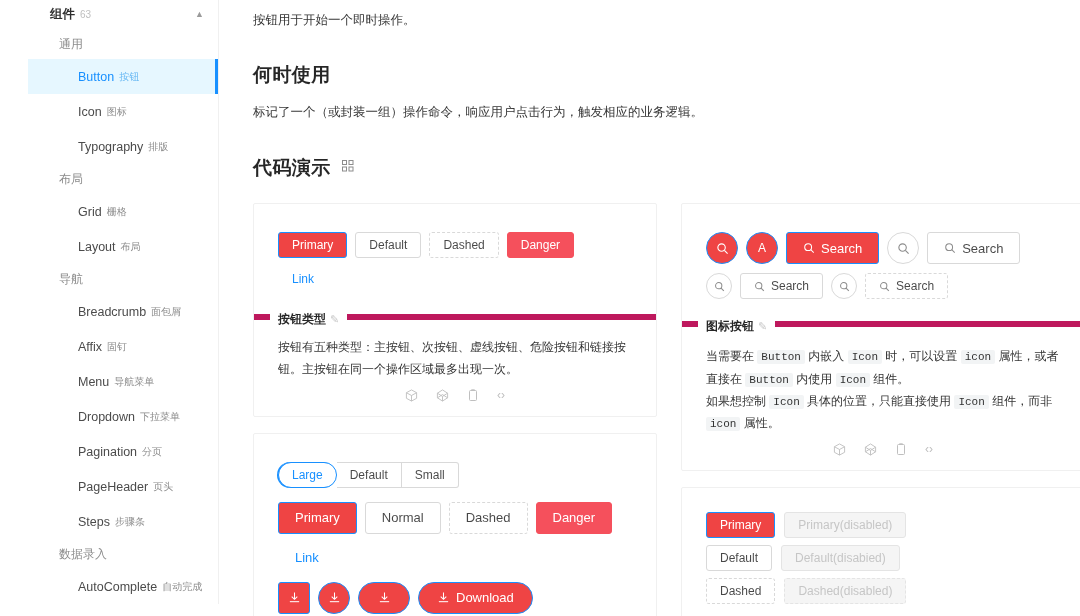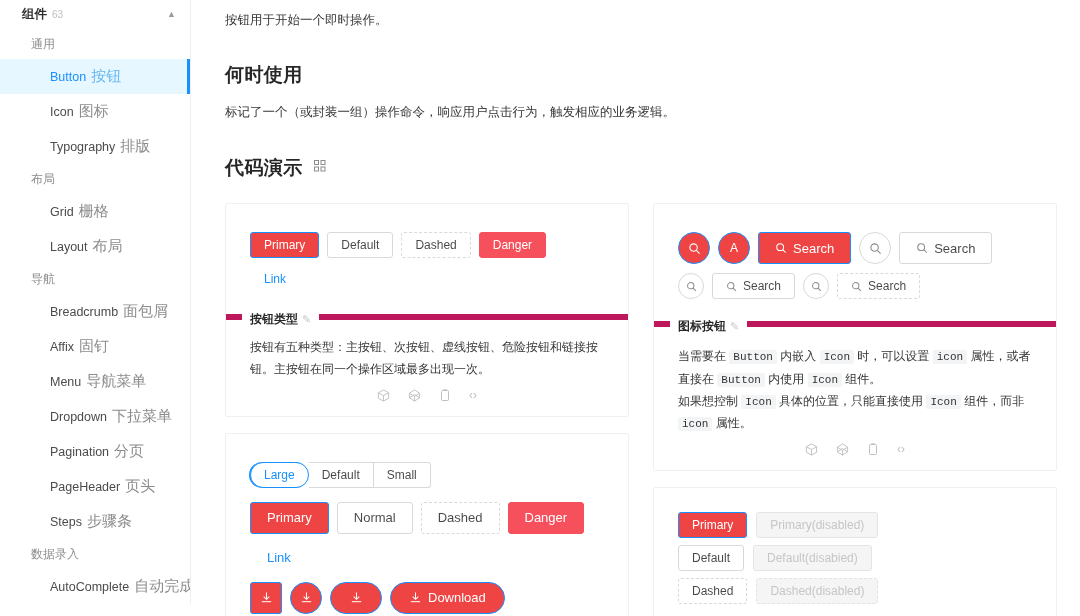--- a/index.html
+++ b/index.html
@@ -15,20 +15,21 @@
   .page { position: relative; width: 1080px; height: 616px; display: flex; }
 
   
   .sidebar {
     width: 191px; height: 604px;
     background: #fff;
     border-right: 1px solid #f0f0f0;
     overflow: hidden;
     position: relative;
     flex: 0 0 191px;
+    margin-left: 28px;
   }
   .sb-header {
     height: 29px;
     display: flex; align-items: center;
     padding: 0 14px 0 22px;
     font-size: 12.5px; font-weight: bold;
     color: rgba(0,0,0,0.82);
   }
   .sb-header .count {
     font-size: 10px; font-weight: normal;
@@ -48,21 +49,21 @@
   .sb-item {
     height: 35px;
     display: flex; align-items: center;
     padding-left: 50px;
     font-size: 12.5px;
     color: #4b4b4b;
     position: relative;
     cursor: pointer;
     white-space: nowrap;
   }
-  .sb-item .cn { color: #8c8c8c; font-size: 15px; margin-left: 5px; }
+  .sb-item .cn { color: #8c8c8c; font-size: 10px; margin-left: 5px; }
   .sb-item.active {
     background: #e6f7ff;
     color: #1890ff;
   }
   .sb-item.active .cn { color: #65b7f3; }
   .sb-item.active::after {
     content: ""; position: absolute; right: 0; top: 0; bottom: 0;
     width: 3px; background: #1890ff;
   }
 

